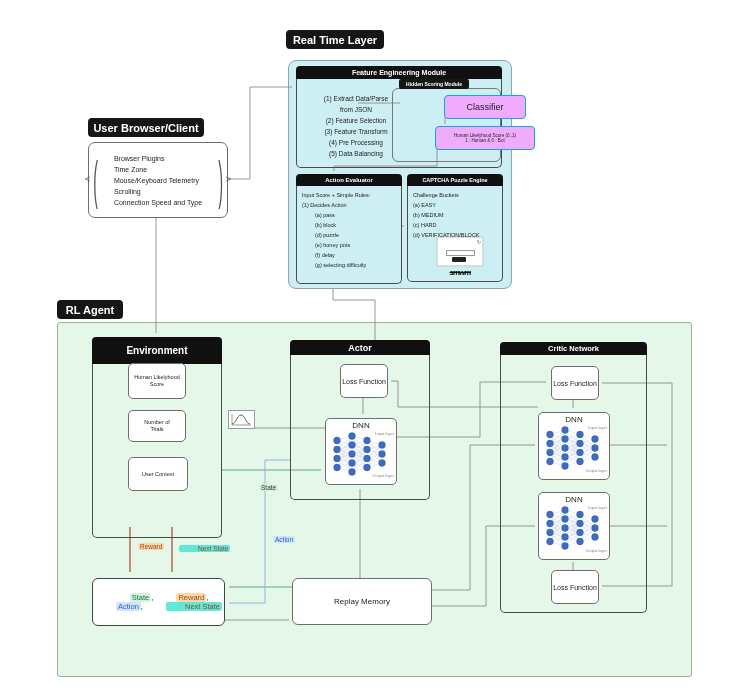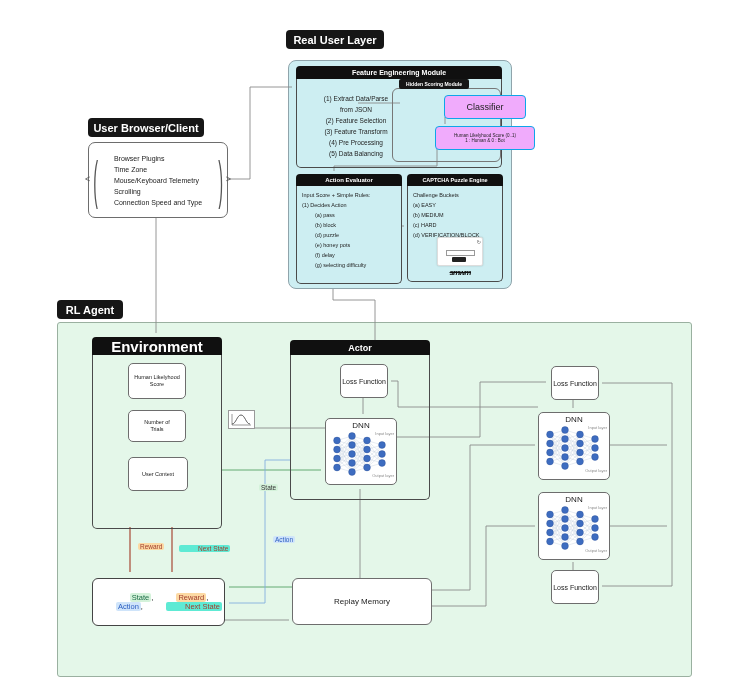--- a/index.html
+++ b/index.html
@@ -88,21 +88,21 @@
     <g stroke="#85aede" stroke-width="0.9">
       <path d="M290,460 H265 V603 H229" marker-end="url(#ah-b)"></path>
     </g>
     <g stroke="#b0614f" stroke-width="1.4">
       <path d="M130,527 V572" marker-end="url(#ah-r)"></path>
       <path d="M172,527 V572" marker-end="url(#ah-r)"></path>
     </g>
   </svg>
 
   <div class="chip" style="left:286px;top:30px;width:98px;height:19px;font-size:11px;">
-      <span>Real User Layer</span>
+      <span>Real Time Layer</span>
     </div>
   <div class="chip" style="left:88px;top:118px;width:116px;height:19px;font-size:11px;">
       <span>User Browser/Client</span>
     </div>
   <div class="chip" style="left:57px;top:300px;width:66px;height:19px;font-size:11px;">
       <span>RL Agent</span>
     </div>
 
   <div class="wbox" style="left:88px;top:142px;width:138px;height:74px;border-radius:7px;">
     <span class="abs" style="left:4px;top:8px;font-size:16px;transform:scale(0.9,3.4);transform-origin:top;color:#555;">(</span>
@@ -181,21 +181,21 @@
     </div>
   </div>
   <div class="abs" style="left:437px;top:237px;width:44px;height:27px;background:#fff;border:1px solid #ddd;border-radius:2px;z-index:7;box-shadow:0 0 2px rgba(0,0,0,0.2);">
     <div style="text-align:center;font-size:8px;font-weight:bold;font-style:italic;text-decoration:line-through;color:#111;line-height:10px;letter-spacing:-1px;margin-top:30px;">smwm</div>
     <span class="abs" style="right:1px;top:1px;font-size:5px;color:#555;">↻</span>
     <div class="abs" style="left:8px;top:12px;width:27px;height:4px;border:0.5px solid #999;"></div>
     <div class="abs" style="left:14px;top:19px;width:14px;height:5px;background:#222;border-radius:1px;"></div>
   </div>
 
   <div class="panel" style="left:92px;top:337px;width:130px;height:190px;">
-    <div class="hdr" style="height:18px;font-size:15px;">
+    <div class="hdr" style="height:27px;font-size:10px;">
         <span>Environment</span>
       </div>
     <div class="bod" style="height:174px;"></div>
   </div>
   <div class="wbox" style="left:128px;top:363px;width:58px;height:36px;font-size:5.5px;line-height:7.5px;color:#222;padding:2px;box-sizing:border-box;">
     <span>Human Likelyhood Score</span>
     </div>
   <div class="wbox" style="left:128px;top:410px;width:58px;height:32px;font-size:5.5px;line-height:7.5px;color:#222;padding:2px 8px;box-sizing:border-box;">
     <span>Number of Trials</span>
     </div>
@@ -281,20 +281,26 @@
         <circle cx="38" cy="28.5" r="3.4" fill="#3d6cc0" stroke="#2c4f94" stroke-width="0.4"></circle>
         <circle cx="38" cy="37.5" r="3.4" fill="#3d6cc0" stroke="#2c4f94" stroke-width="0.4"></circle>
         <circle cx="53" cy="15" r="3.4" fill="#3d6cc0" stroke="#2c4f94" stroke-width="0.4"></circle>
         <circle cx="53" cy="24" r="3.4" fill="#3d6cc0" stroke="#2c4f94" stroke-width="0.4"></circle>
         <circle cx="53" cy="33" r="3.4" fill="#3d6cc0" stroke="#2c4f94" stroke-width="0.4"></circle>
       </svg>
     <span class="tinytxt" style="right:2px;top:12px;font-size:4px;">Input layer</span>
     <span class="tinytxt" style="right:2px;bottom:6px;font-size:4px;">Output layer</span>
   </div>
 
+  <div class="panel" style="left:500px;top:342px;width:147px;height:271px;">
+    <div class="hdr" style="height:13px;font-size:7.5px;">
+        <span>Critic Network</span>
+      </div>
+    <div class="bod" style="height:258px;"></div>
+  </div>
   <div class="wbox" style="left:551px;top:366px;width:46px;height:32px;font-size:7px;line-height:9px;color:#222;">
     <span>Loss Function</span>
     </div>
   <div class="wbox dnn" style="left:538px;top:412px;width:70px;height:66px;flex-direction:column;justify-content:flex-start;">
     <span style="font-size:8px;color:#222;margin-top:2px;">DNN</span>
     <svg class="dnn-net" width="64" height="48">
         <line x1="8" y1="10.5" x2="23" y2="6" stroke="#c2cede" stroke-width="0.4"></line>
         <line x1="8" y1="10.5" x2="23" y2="15" stroke="#c2cede" stroke-width="0.4"></line>
         <line x1="8" y1="10.5" x2="23" y2="24" stroke="#c2cede" stroke-width="0.4"></line>
         <line x1="8" y1="10.5" x2="23" y2="33" stroke="#c2cede" stroke-width="0.4"></line>

